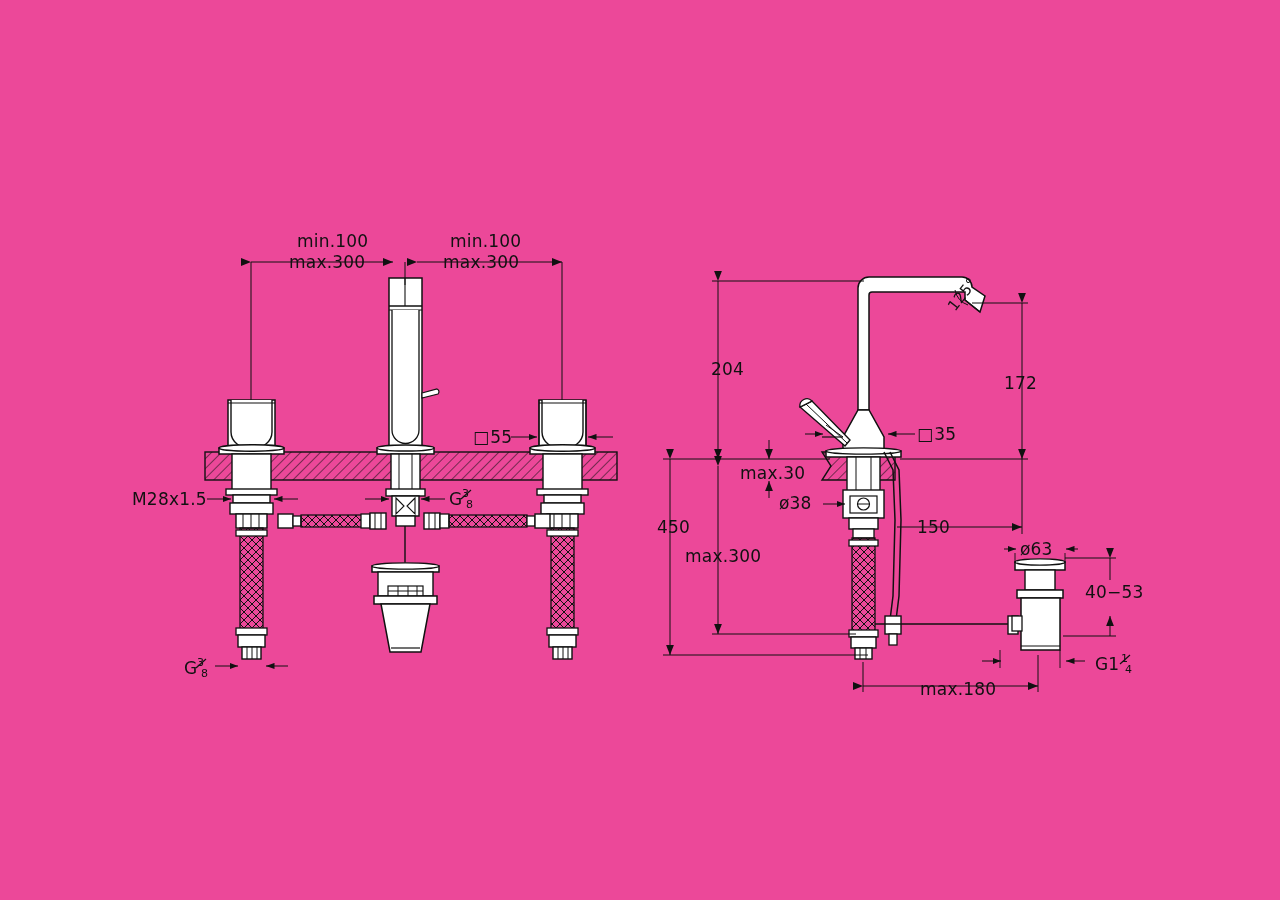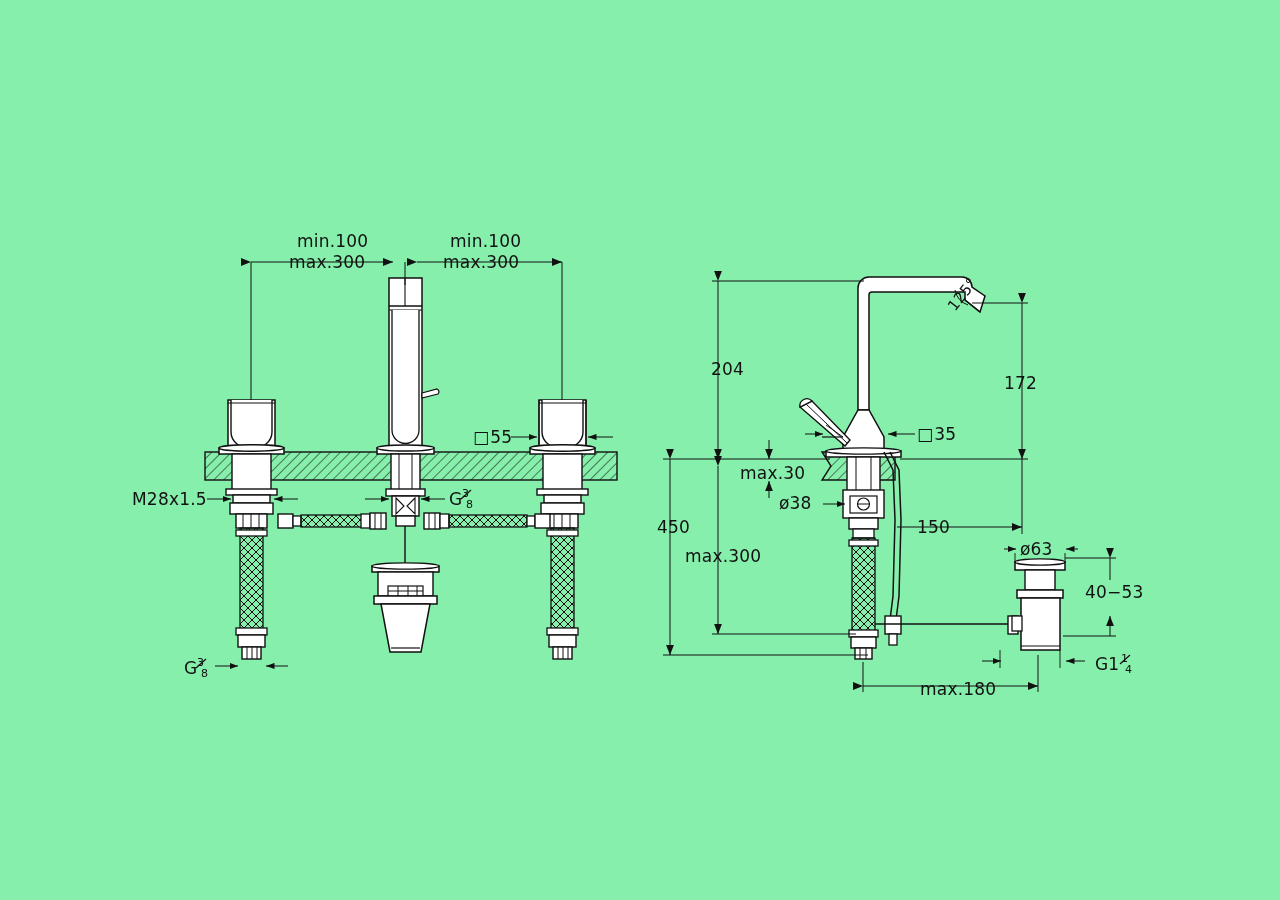--- a/index.html
+++ b/index.html
@@ -1,20 +1,20 @@
 <!DOCTYPE html>
 <html><head>
 <meta charset="utf-8">
 <title>Technical Drawing</title>
 <style>
   html,body{margin:0;padding:0;background:#ffffff;}
   body{width:1280px;height:900px;overflow:hidden;
        font-family:"DejaVu Sans","Liberation Sans",sans-serif;
        color:#000000;position:relative;}
-  #sheet{position:absolute;left:0;top:0;width:1280px;height:900px;background:#86efac;}
+  #sheet{position:absolute;left:0;top:0;width:1280px;height:900px;background:#ec4899;}
   svg{display:block;}
   .dimtext{font-family:"DejaVu Sans","Liberation Sans",sans-serif;
            font-size:17px;fill:#111111;letter-spacing:0.2px;}
   .dimtext.small{font-size:15px;}
   .frac{font-size:11px;}
 </style>
 </head>
 <body>
 
 <div id="sheet">

